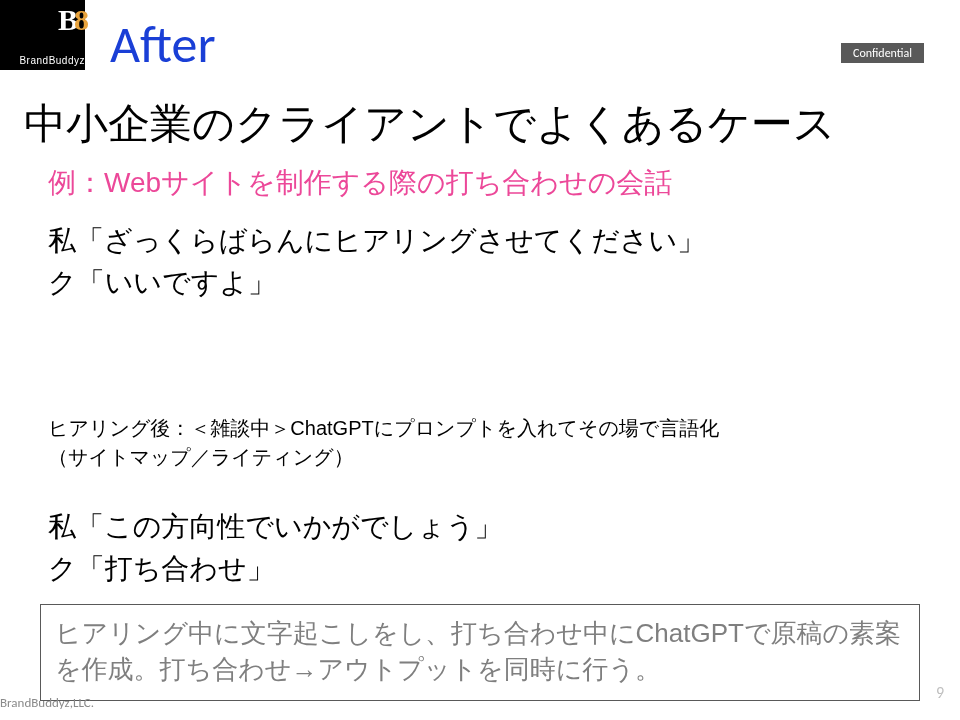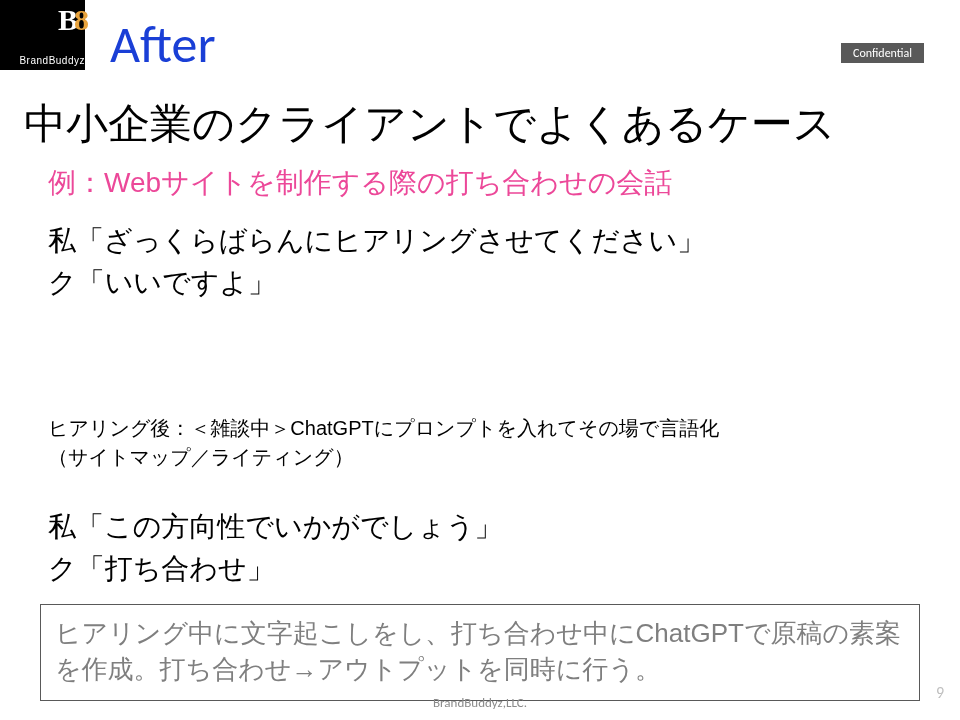--- a/index.html
+++ b/index.html
@@ -65,21 +65,21 @@
 
     .summary-box {
       position: absolute; left: 40px; top: 604px;
       width: 880px; border: 1.5px solid #595959;
       padding: 10px 14px 12px 14px;
       font-size: 26px; color: #7f7f7f; line-height: 1.4;
     }
 
     .footer {
       position: absolute; bottom: 10px; left: 0; width: 960px;
-      text-align: center; font-size: 13px; color: #8a8a8a;
+      text-align: left; font-size: 13px; color: #8a8a8a;
       font-family: Calibri, "Segoe UI", sans-serif;
     }
 
     .page-num {
       position: absolute; bottom: 18px; right: 16px;
       font-size: 16px; color: #bfbfbf;
       font-family: Calibri, "Segoe UI", sans-serif;
     }
   </style>
 </head>

